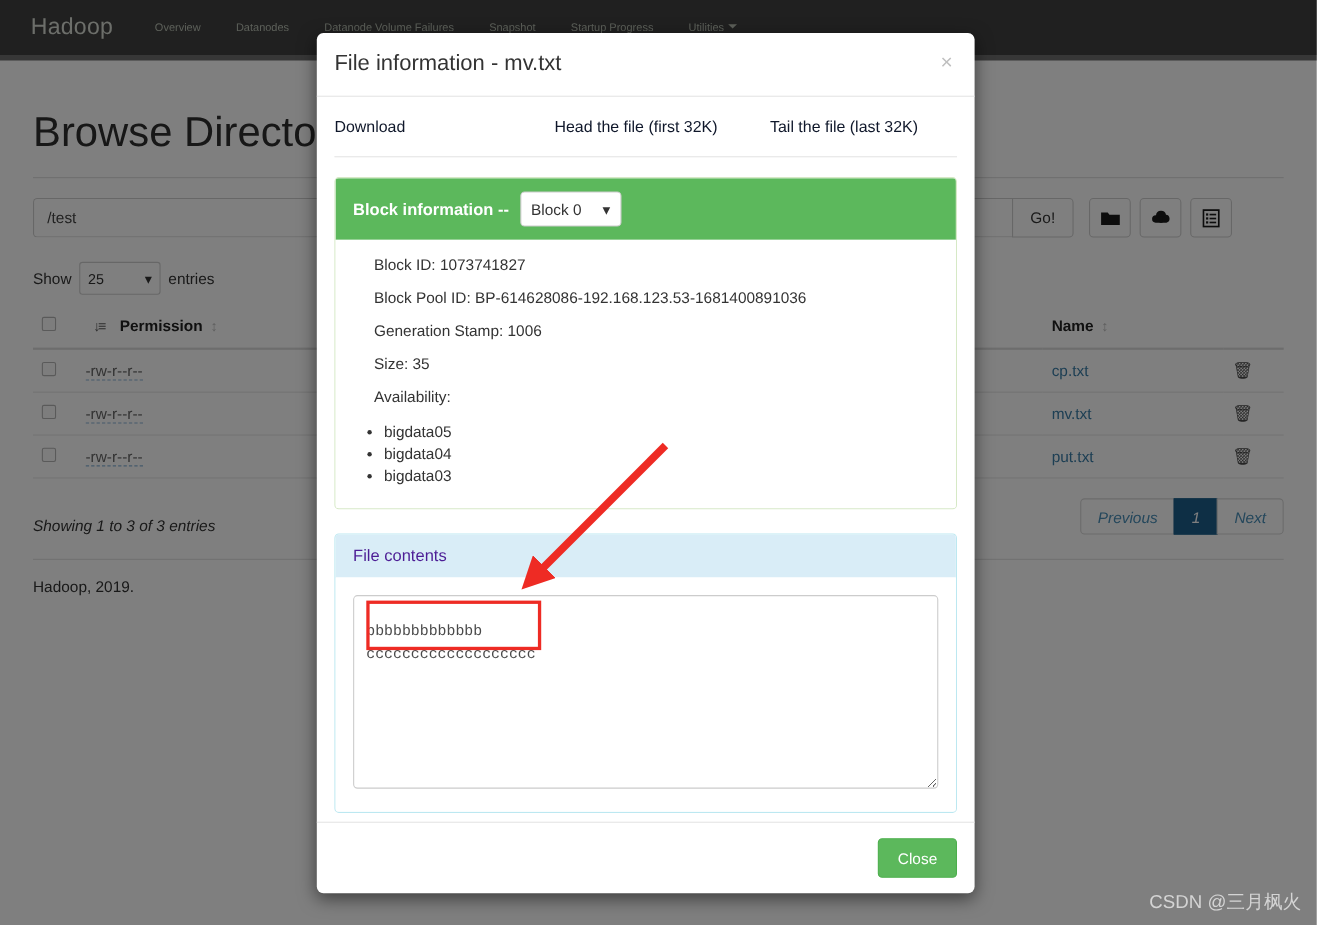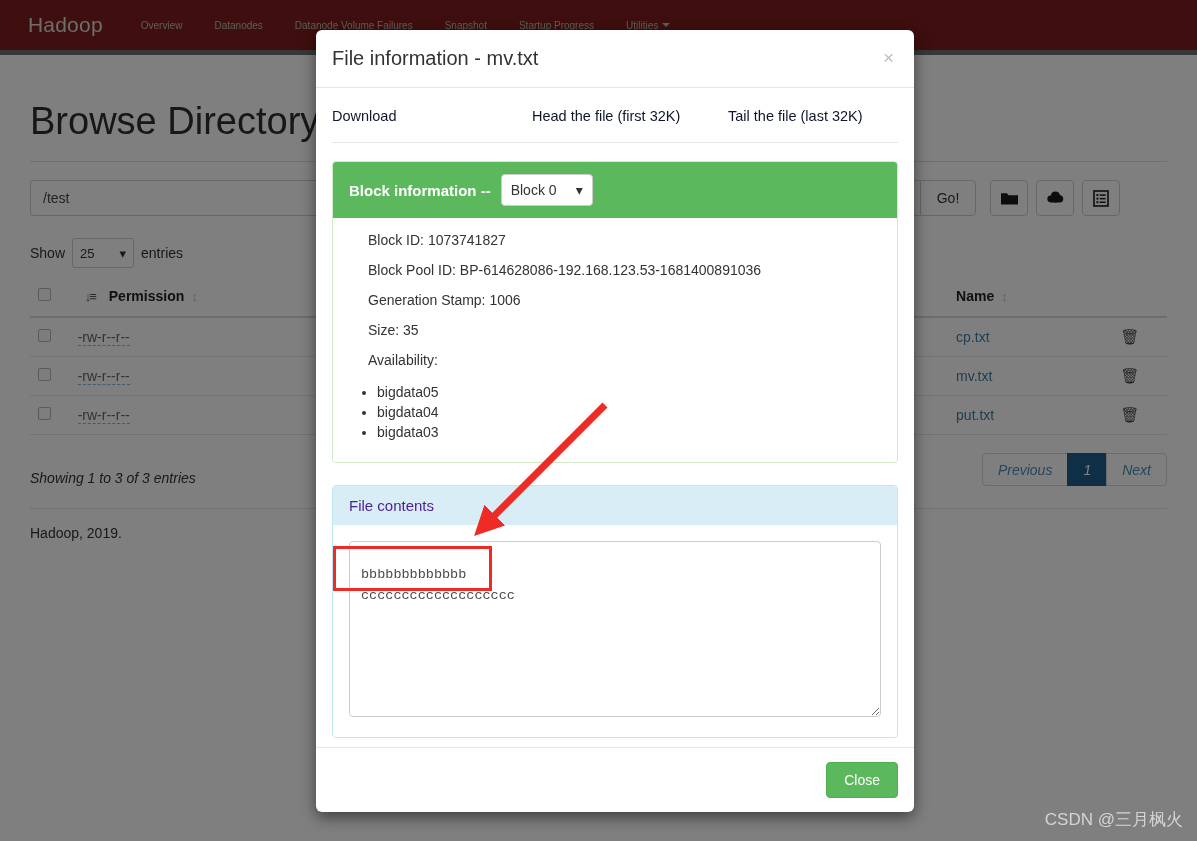--- a/index.html
+++ b/index.html
@@ -14,21 +14,21 @@
   
   #page-root {
     position: absolute; inset: 0;
     width: 1197px; height: 841px;
     background: #ffffff;
   }
 
   .navbar {
     position: absolute; top: 0; left: 0;
     width: 1197px; height: 50px;
-    background: #7f1d1d;
+    background: #404040;
     display: flex; align-items: center;
     padding-left: 28px;
   }
   .navbar-brand {
     color: #d8dcd4;
     font-size: 21px;
     margin-right: 38px;
     letter-spacing: .2px;
   }
   .nav-link {
@@ -91,21 +91,21 @@
     width: 38px; height: 36px;
     border: 1px solid #cfcfcf;
     border-radius: 4px;
     background: #fff;
     display: flex; align-items: center; justify-content: center;
   }
 
   .table-controls { display: flex; align-items: center; justify-content: space-between; margin-bottom: 10px; }
   .show-entries { display: flex; align-items: center; font-size: 14px; color: #333; gap: 7px; }
   .mini-select {
-    width: 62px; height: 30px;
+    width: 74px; height: 30px;
     border: 1px solid #cfcfcf; border-radius: 3px;
     background: #fff;
     display: flex; align-items: center; justify-content: space-between;
     padding: 0 7px;
     font-size: 13px; color: #333;
   }
   .search-box { display: flex; align-items: center; gap: 8px; font-size: 14px; color: #333; }
   .search-input {
     width: 154px; height: 30px;
     border: 1px solid #cfcfcf; border-radius: 3px;
@@ -163,21 +163,21 @@
 
   
   #backdrop {
     position: absolute; inset: 0;
     background: rgba(0,0,0,.5);
   }
 
   
   #modal {
     position: absolute;
-    left: 316px; top: 30px;
+    left: 288px; top: 30px;
     width: 598px; height: 782px;
     background: #fff;
     border-radius: 6px;
     box-shadow: 0 5px 15px rgba(0,0,0,.5);
     display: flex; flex-direction: column;
   }
   .modal-header {
     height: 58px;
     border-bottom: 1px solid #e5e5e5;
     display: flex; align-items: center;

